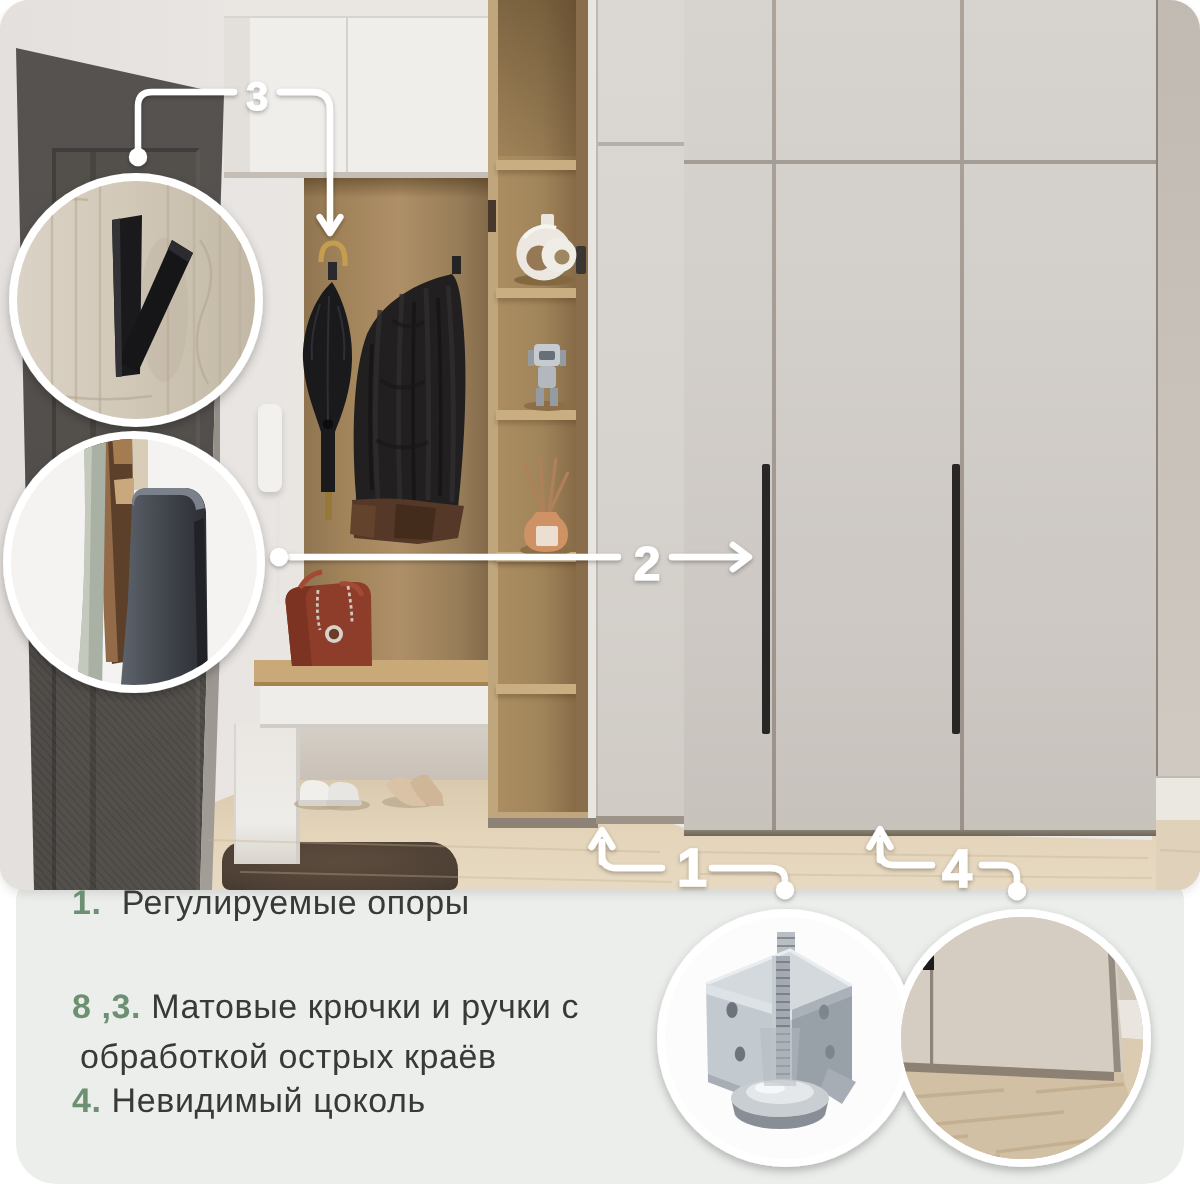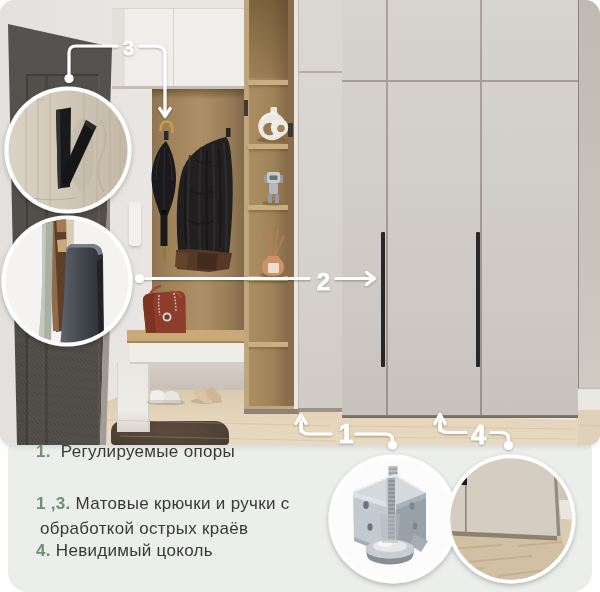--- a/index.html
+++ b/index.html
@@ -347,15 +347,15 @@
   </g>
   <g fill="#ffffff" font-family="Liberation Sans, sans-serif" font-weight="bold" stroke="#ffffff" text-anchor="middle" filter="url(#shl)">
     <text x="128.5" y="55" font-size="20" stroke-width="0.5">3</text>
     <text x="323.5" y="290" font-size="24" stroke-width="0.6">2</text>
     <text x="346" y="443" font-size="27" stroke-width="0.7">1</text>
     <text x="478.5" y="443.5" font-size="27" stroke-width="0.7">4</text>
   </g>
 </svg>
 
 <div class="abs item" style="left:36px;top:442px"><span class="num">1.</span>&nbsp; Регулируемые опоры</div>
-<div class="abs item" style="left:36px;top:494px"><span class="num">1 ,3.</span> Матовые крючки и ручки с</div>
+<div class="abs item" style="left:36px;top:494px"><span class="num">8 ,3.</span> Матовые крючки и ручки с</div>
 <div class="abs item" style="left:40px;top:519px">обработкой острых краёв</div>
 <div class="abs item" style="left:36px;top:541px"><span class="num">4.</span> Невидимый цоколь</div>
 
 </body></html>

